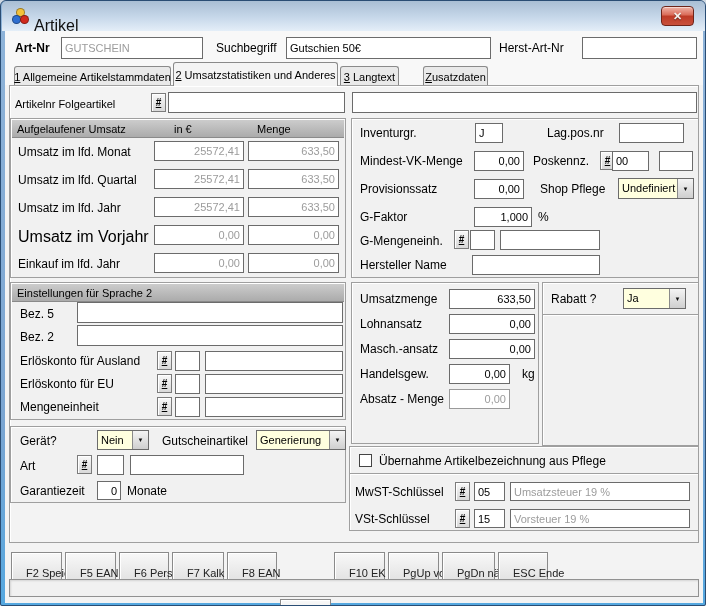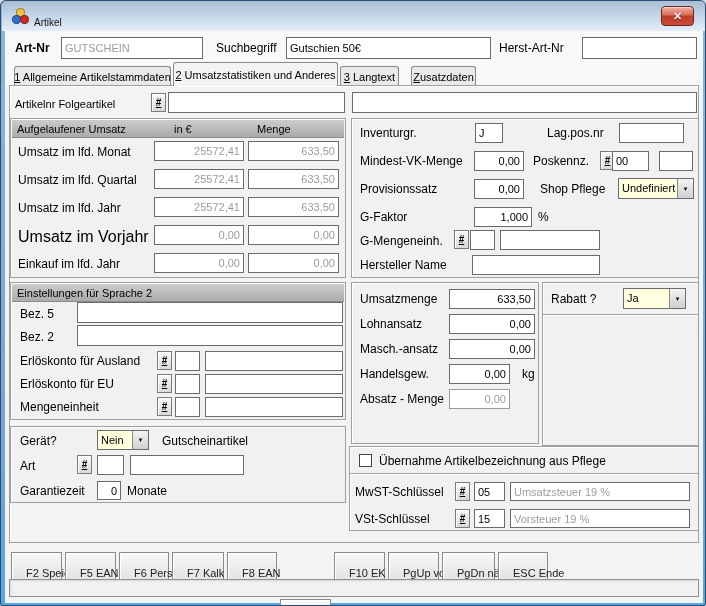--- a/index.html
+++ b/index.html
@@ -3,21 +3,21 @@
 <meta charset="utf-8">
 <style>
   html,body{margin:0;padding:0;background:#cfd8e2;}
   *{box-sizing:border-box;}
   .window{position:relative;width:706px;height:606px;font-family:"Liberation Sans",sans-serif;
     background:linear-gradient(180deg,#8fb4d9 0%,#7aa5d2 70%,#55a8e0 100%);
     border:1px solid #2a4d74;border-radius:6px 6px 2px 2px;overflow:hidden;}
   .titlebar{position:absolute;left:1px;top:0;width:704px;height:30px;
     background:linear-gradient(180deg,#a9bed4 0%,#c7d8ea 55%,#e4eef8 100%);
     border-radius:5px 5px 0 0;}
-  .title-text{position:absolute;left:32px;top:16px;font-size:10px;color:#111;}
+  .title-text{position:absolute;left:32px;top:16px;font-size:16px;color:#111;}
   .app-icon{position:absolute;left:10px;top:7px;width:17px;height:17px;}
   .app-icon i{position:absolute;border-radius:50%;width:9px;height:9px;border:1px solid rgba(0,0,0,.35);}
   .close-btn{position:absolute;right:12px;top:5px;width:33px;height:20px;border:1px solid #6e241a;border-radius:4px;
     background:linear-gradient(180deg,#f0b4a8 0%,#d96a57 45%,#bd3a26 50%,#c8503c 100%);
     color:#f4f2ef;font-size:11px;font-weight:bold;display:flex;align-items:center;justify-content:center;
     text-shadow:0 1px 1px rgba(0,0,0,.5);box-shadow:inset 0 1px 0 rgba(255,255,255,.5);cursor:default;}
   .content{position:absolute;left:4px;top:30px;width:698px;height:572px;background:#f3f3f3;}
   .topstrip{position:absolute;left:4px;top:30px;width:698px;height:54px;background:#f8f8f8;}
   .lbl{position:absolute;font-size:11px;color:#000;white-space:nowrap;line-height:13px;}
   .b{font-weight:bold;font-size:12px;}
@@ -80,21 +80,21 @@
 
   <div class="tab" style="left:13px;top:65px;width:157px;height:20px;">
     <span><span class="u">1</span><span> Allgemeine Artikelstammdaten</span></span>
   </div>
   <div class="tab active" style="left:172px;top:61px;width:165px;height:24px;">
     <span><span class="u">2</span><span> Umsatzstatistiken und Anderes</span></span>
   </div>
   <div class="tab" style="left:339px;top:65px;width:59px;height:20px;">
     <span><span class="u">3</span><span> Langtext</span></span>
   </div>
-  <div class="tab" style="left:410px;top:65px;width:65px;height:20px;">
+  <div class="tab" style="left:422px;top:65px;width:65px;height:20px;">
     <span><span class="u">Z</span><span>usatzdaten</span></span>
   </div>
 
   <div class="frame"></div>
 
   <span class="lbl abs" style="left:14px;top:97px;z-index:2;">Artikelnr Folgeartikel</span>
   <span class="hash" style="left:150px;top:92px;z-index:2;">#</span>
   <span class="fld" style="left:167px;top:91px;width:177px;height:21px;z-index:2;"></span>
   <span class="fld" style="left:351px;top:91px;width:345px;height:21px;z-index:2;"></span>
 
@@ -207,20 +207,24 @@
     </span>
   </div>
 
   <div class="panel" style="left:9px;top:425px;width:336px;height:77px;z-index:2;">
     <span class="lbl" style="left:9px;top:8px;font-size:12px;">Gerät?</span>
     <span class="dd" style="left:86px;top:3px;width:52px;height:20px;">
       <span class="val">Nein</span>
       <span class="arrow">▼</span>
     </span>
     <span class="lbl" style="left:151px;top:8px;font-size:12px;">Gutscheinartikel</span>
+    <span class="dd" style="left:245px;top:3px;width:90px;height:20px;">
+      <span class="val">Generierung</span>
+      <span class="arrow">▼</span>
+    </span>
 
     <span class="lbl" style="left:9px;top:33px;font-size:12px;">Art</span>
     <span class="hash" style="left:66px;top:28px;">#</span>
     <span class="fld" style="left:86px;top:28px;width:27px;height:20px;"></span>
     <span class="fld" style="left:119px;top:28px;width:114px;height:20px;"></span>
 
     <span class="lbl" style="left:9px;top:58px;font-size:12px;">Garantiezeit</span>
     <span class="fld num" style="left:86px;top:54px;width:24px;height:19px;">0</span>
     <span class="lbl" style="left:116px;top:58px;font-size:12px;">Monate</span>
   </div>

